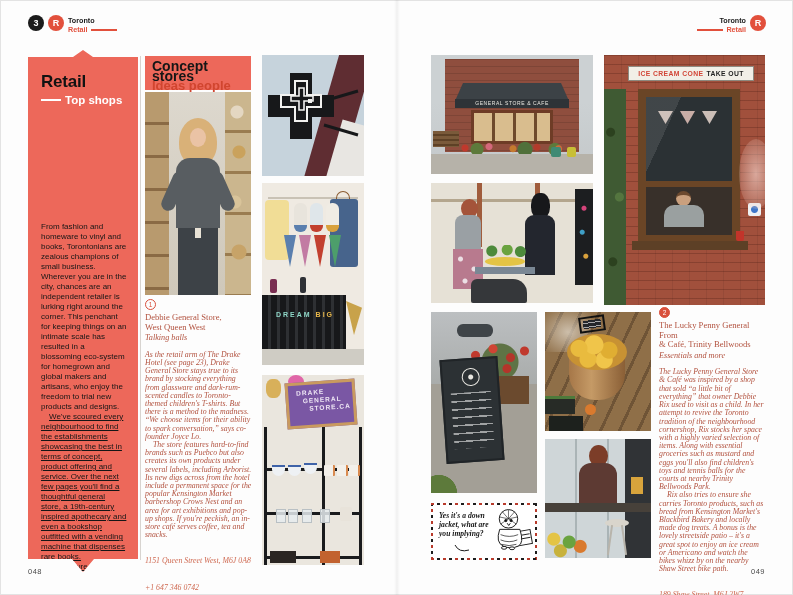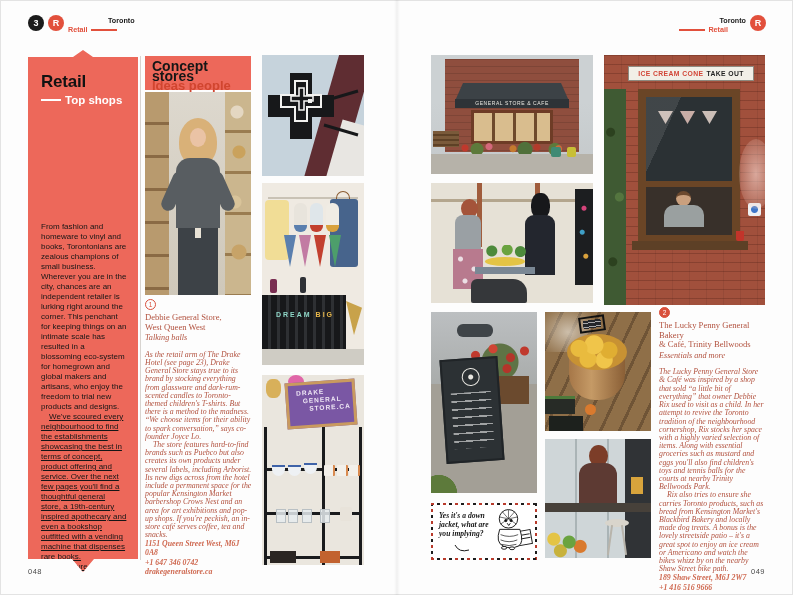--- a/index.html
+++ b/index.html
@@ -10,21 +10,21 @@
 
   
   .hdr{top:15px;display:flex;align-items:flex-start;gap:4px;}
   .hdr-l{left:28px;}
   .hdr-r{right:27px;}
   .badge{width:16px;height:16px;border-radius:50%;display:flex;align-items:center;justify-content:center;
          color:#fff;font-size:9px;font-weight:bold;line-height:1;}
   .badge-black{background:#1b1b1b;}
   .badge-red{background:#e2503c;}
   .hdr-txt{font-size:7.2px;font-weight:bold;line-height:9px;padding-top:1px;}
-  .hdr-city{color:#1b1b1b;margin-left:40px;}
+  .hdr-city{color:#1b1b1b;}
   .hdr-sec{color:#e2503c;display:flex;align-items:center;gap:3px;}
   .rule-red{display:inline-block;width:26px;height:2px;background:#e2503c;}
   .hdr-r .hdr-txt{text-align:right;}
 
   
   .folio{top:567px;font-size:7.5px;color:#4a4a4a;letter-spacing:.5px;}
   .folio-l{left:28px;}
   .folio-r{right:28px;}
 
   
@@ -49,21 +49,21 @@
   .art1{left:145px;top:299px;width:107px;}
   .art2{left:659px;top:307px;width:106px;}
   .numbadge{width:9px;height:9px;border-radius:50%;font-size:6.5px;display:flex;align-items:center;justify-content:center;margin-bottom:3px;font-family:"Liberation Sans",sans-serif;}
   .num-outline{border:1px solid #d9503c;color:#d9503c;background:transparent;}
   .num-filled{background:#d9503c;color:#fff;border:1px solid #d9503c;}
   .shop-name{font-size:8.6px;line-height:9.6px;color:#b2523f;}
   .tagline{font-size:8.2px;font-style:italic;line-height:9.5px;margin:1px 0 8px;}
   .body-serif{font-size:7.8px;line-height:8.2px;font-style:italic;}
   .body-serif p{margin:0;}
   .body-serif p + p{text-indent:8px;}
-  .addr{font-style:italic;color:#cf6a52;font-size:7.8px;line-height:8.6px;margin-top:1px;font-weight:bold;}
+  .addr{font-style:italic;color:#cf6a52;font-size:7.8px;line-height:8.6px;margin-top:18px;}
 
   
   .photo{overflow:hidden;background:#ddd;}
   .ph{position:absolute;}
 
   
   .phA{left:145px;top:92px;width:106px;height:203px;background:linear-gradient(180deg,#ddd8ce,#cfc8ba);}
   .phA .shelfL{left:0;top:0;width:24px;height:100%;
     background:repeating-linear-gradient(180deg,#b89a6e 0 30px,#8a6a44 30px 33px),
     radial-gradient(circle at 12px 14px,#7a4d2a 5px,transparent 6px);}
@@ -531,21 +531,21 @@
         <ellipse cx="16" cy="46" rx="3" ry="1.6"></ellipse>
         <ellipse cx="25" cy="46.5" rx="3" ry="1.6"></ellipse>
       </g>
     </svg>
   </div>
 
   <div class="abs article art2">
     <div class="numbadge num-filled">
         <span>2</span>
       </div>
-    <div class="shop-name">The Lucky Penny General Bakery</div>
+    <div class="shop-name">The Lucky Penny General From</div>
     <div class="shop-name">&amp; Café, Trinity Bellwoods</div>
     <div class="tagline">Essentials and more</div>
     <div class="body-serif">
       <p>The Lucky Penny General Store &amp; Café was inspired by a shop that sold “a little bit of everything” that owner Debbie Rix used to visit as a child. In her attempt to revive the Toronto tradition of the neighbourhood cornershop, Rix stocks her space with a highly varied selection of items. Along with essential groceries such as mustard and eggs you'll also find children's toys and tennis balls for the courts at nearby Trinity Bellwoods Park.</p>
       <p>Rix also tries to ensure she carries Toronto products, such as bread from Kensington Market's Blackbird Bakery and locally made dog treats. A bonus is the lovely streetside patio – it's a great spot to enjoy an ice cream or Americano and watch the bikes whizz by on the nearby Shaw Street bike path.</p>
     </div>
     <div class="addr">189 Shaw Street, M6J 2W7</div>
     <div class="addr">+1 416 516 9666</div>
   </div>
 

